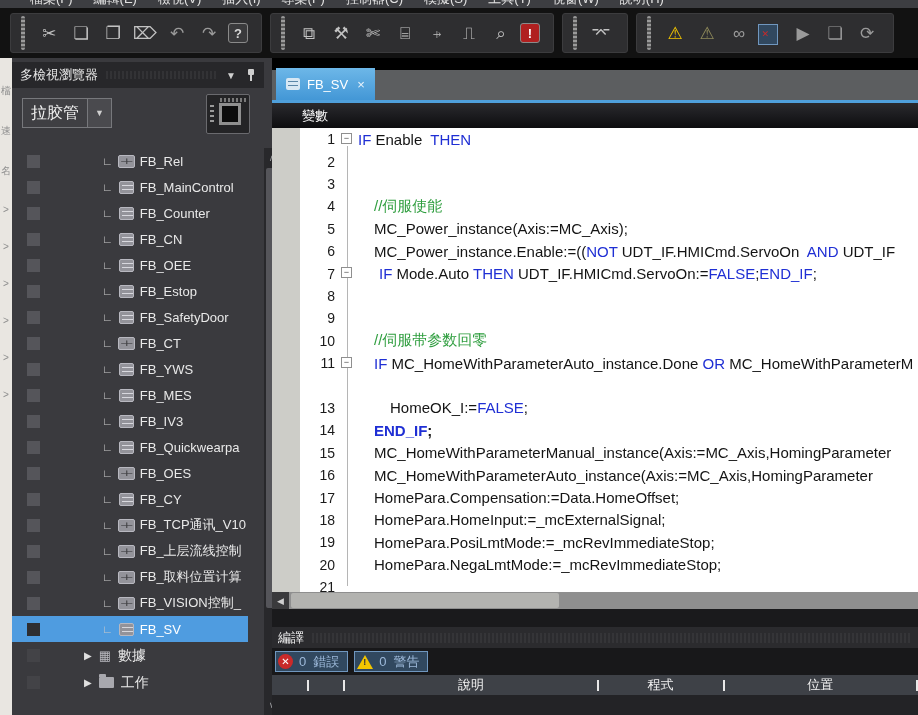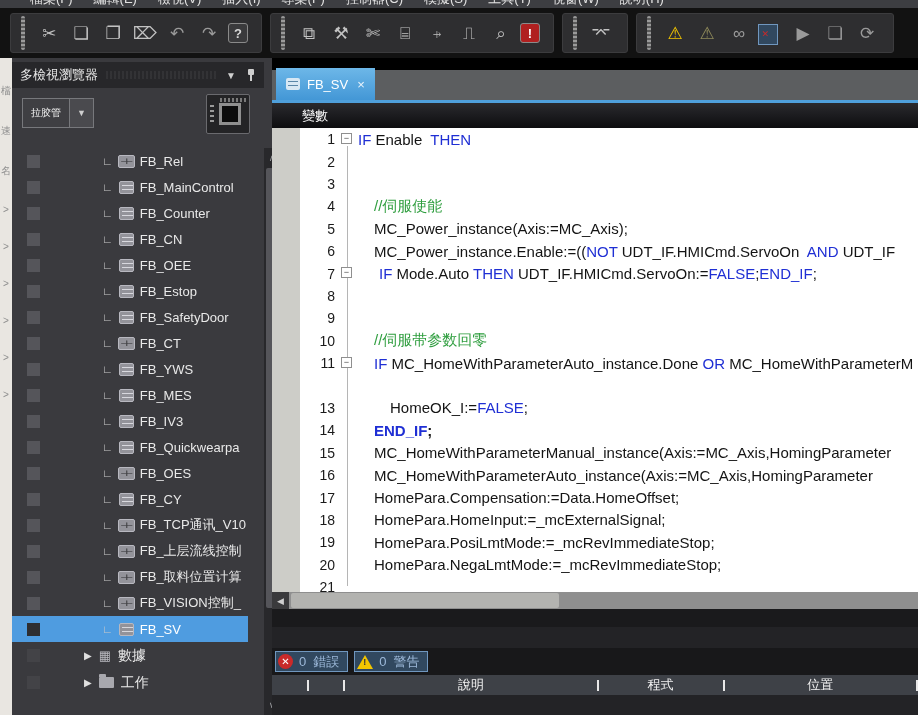--- a/index.html
+++ b/index.html
@@ -30,21 +30,21 @@
   .panel{position:absolute;left:12px;top:0;width:268px;height:657px;background:#3a3a3e;overflow:hidden;}
   .panel-header{position:absolute;left:0;top:4px;width:252px;height:26px;background:#27272a;color:#e8e8e8;font-size:13px;display:flex;align-items:center;padding:0 8px;}
   .panel-header .stretch{flex:1;height:8px;margin:0 8px;background:repeating-linear-gradient(90deg,#3a3a3d 0 2px,#27272a 2px 4px);opacity:.6;}
   .hdr-caret{color:#cfcfcf;font-size:10px;margin-right:10px;}
   .pin{position:relative;width:10px;height:14px;}
   .pin .head{position:absolute;left:2px;top:1px;width:6px;height:6px;background:#cfcfcf;border-radius:1px;}
   .pin .stem{position:absolute;left:4px;top:7px;width:2px;height:6px;background:#cfcfcf;}
 
   .device-row{position:absolute;left:0;top:30px;width:252px;height:60px;}
   .device-select{position:absolute;left:10px;top:10px;height:30px;display:flex;align-items:center;background:#3f3f43;border:1px solid #77787c;}
-  .device-label{color:#f0f0f0;font-size:10px;padding:0 8px;}
+  .device-label{color:#f0f0f0;font-size:16px;padding:0 8px;}
   .device-dd{width:24px;height:28px;border-left:1px solid #77787c;background:#4a4a4e;color:#cfcfcf;font-size:9px;display:flex;align-items:center;justify-content:center;}
   .cpu-icon{position:absolute;right:14px;top:6px;width:44px;height:40px;background:#242426;border:1px solid #6a6a6e;border-radius:2px;}
   .cpu-icon .inner{position:absolute;left:12px;top:8px;width:22px;height:22px;background:#0c0c0c;border:3px solid #8f8f8f;}
   .cpu-icon .dots{position:absolute;left:3px;top:10px;width:4px;height:18px;background:repeating-linear-gradient(#9a9a9a 0 2px,#242426 2px 5px);}
   .cpu-icon .vents{position:absolute;right:3px;top:3px;width:26px;height:4px;background:repeating-linear-gradient(90deg,#7a7a7a 0 2px,#242426 2px 4px);}
 
   .tree{position:absolute;left:0;top:90px;width:236px;height:567px;overflow:hidden;}
   .tree-row{position:relative;height:26px;display:flex;align-items:center;color:#e9e9e9;font-size:13px;white-space:nowrap;}
   .tree-row.selected{background:#4f9ce0;color:#ffffff;}
   .tr-check{flex:0 0 auto;width:13px;height:13px;background:#55555a;margin-left:15px;}
@@ -357,20 +357,24 @@
           <div class="code-line" style="top: 380.8px;"><span class="ln">18</span><span class="fold-col"></span><span class="code-text" style="padding-left: 16px;"><span class="tk-p">HomePara.HomeInput:=_mcExternalSignal;</span></span></div>
           <div class="code-line" style="top: 403.2px;"><span class="ln">19</span><span class="fold-col"></span><span class="code-text" style="padding-left: 16px;"><span class="tk-p">HomePara.PosiLmtMode:=_mcRevImmediateStop;</span></span></div>
           <div class="code-line" style="top: 425.6px;"><span class="ln">20</span><span class="fold-col"></span><span class="code-text" style="padding-left: 16px;"><span class="tk-p">HomePara.NegaLmtMode:=_mcRevImmediateStop;</span></span></div>
           <div class="code-line" style="top: 448px;"><span class="ln">21</span><span class="fold-col"></span><span class="code-text" style="padding-left: 16px; margin-top: 40px;"><span class="tk-p">HomePara.Acc:=3000;</span></span></div>
         </div>
       <div class="hscroll">
         <span class="lbtn">◀</span>
         <span class="thumb"></span>
       </div>
       <div class="buildpanel">
+        <div class="build-title">
+          <span>編譯</span>
+          <span class="stretch"></span>
+        </div>
         <div class="badges">
           <div class="badge">
             <span class="err-ico">✕</span>
             <span class="cnt">0</span>
             <span>錯誤</span>
           </div>
           <div class="badge">
             <span class="warn-ico"></span>
             <span class="cnt">0</span>
             <span>警告</span>

